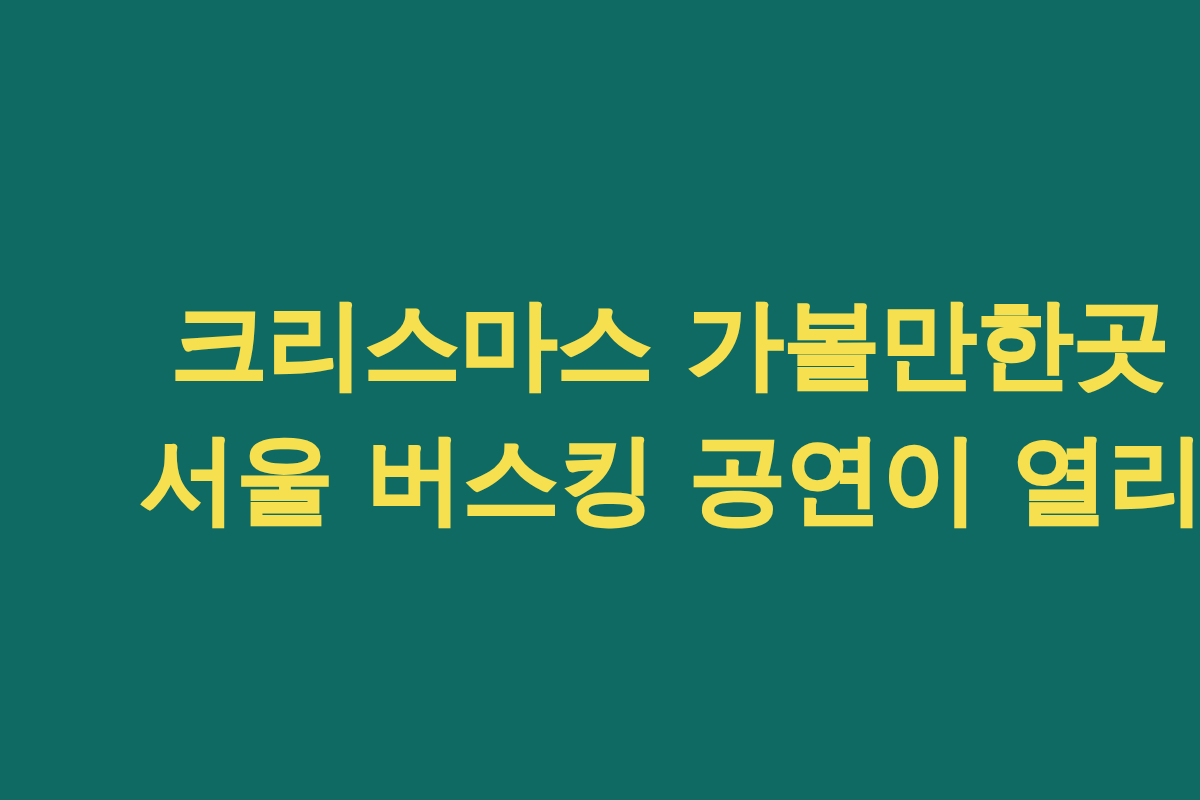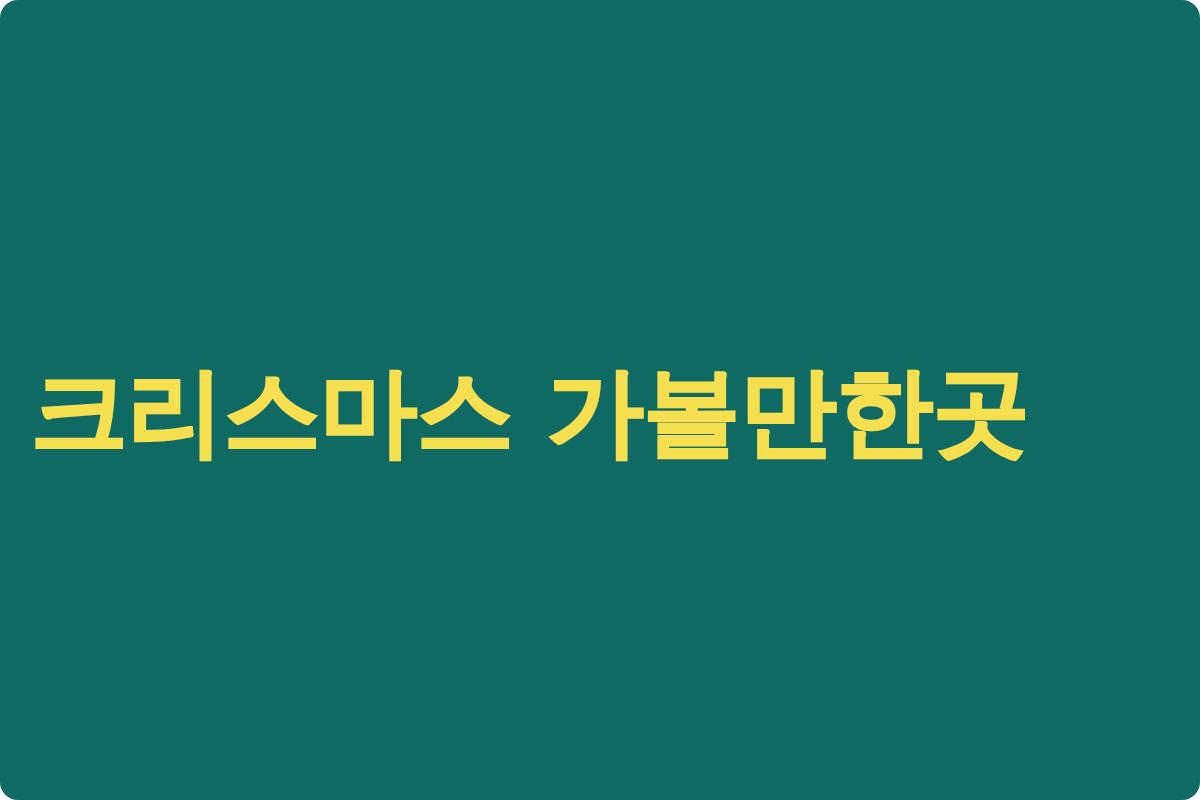--- a/index.html
+++ b/index.html
@@ -11,24 +11,23 @@
     overflow: hidden;
   }
 
   #banner {
     position: relative;
     width: 1200px;
     height: 800px;
     background: #0E6A62;
     display: flex;
     align-items: center;
-    justify-content: flex-start;
+    justify-content: flex-end;
     box-sizing: border-box;
     overflow: hidden;
-    border-radius: 18px;
   }
 
   #title-block {
     width: 1060px;
     text-align: center;
     
     transform: translateY(11px);
     user-select: none;
   }
 
@@ -47,15 +46,16 @@
     text-rendering: geometricPrecision;
   }
 </style>
 </head>
 <body>
 
 <div id="banner" style="background: rgb(14, 106, 98);">
 
   <div id="title-block">
     <span class="title-line" style="color: rgb(247, 224, 79); -webkit-text-stroke: 2px rgb(247, 224, 79);">크리스마스 가볼만한곳</span>
+    <span class="title-line" style="color: rgb(247, 224, 79); -webkit-text-stroke: 2px rgb(247, 224, 79);">서울 버스킹 공연이 열리</span>
   </div>
 
 </div>
 
 </body></html>

